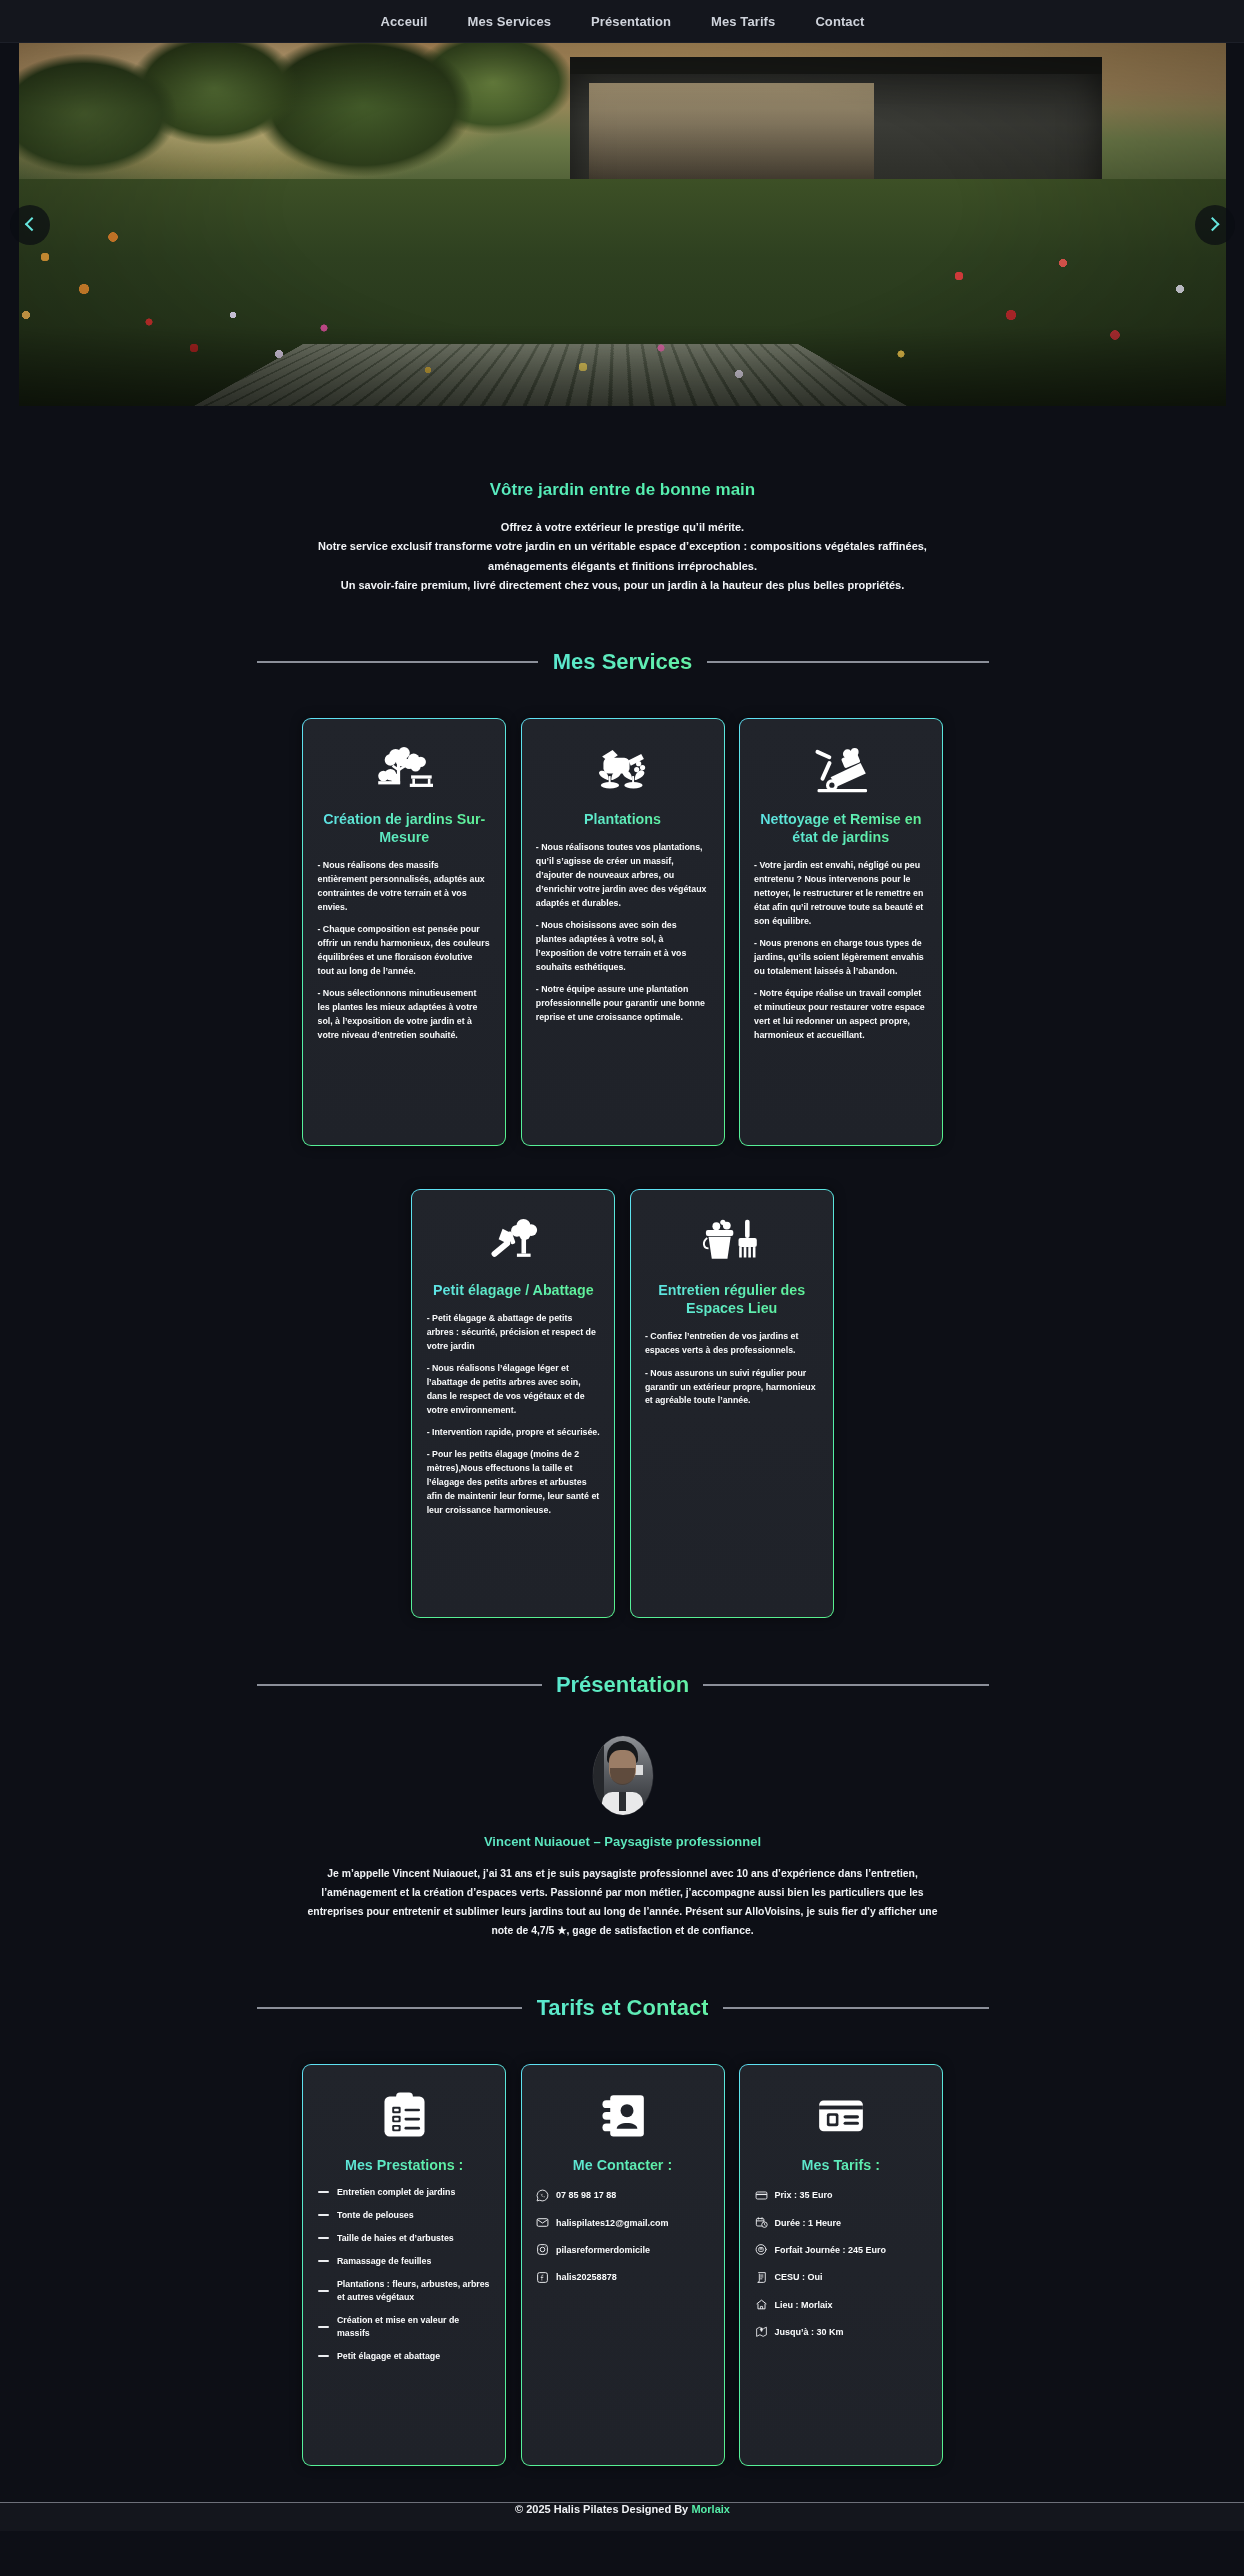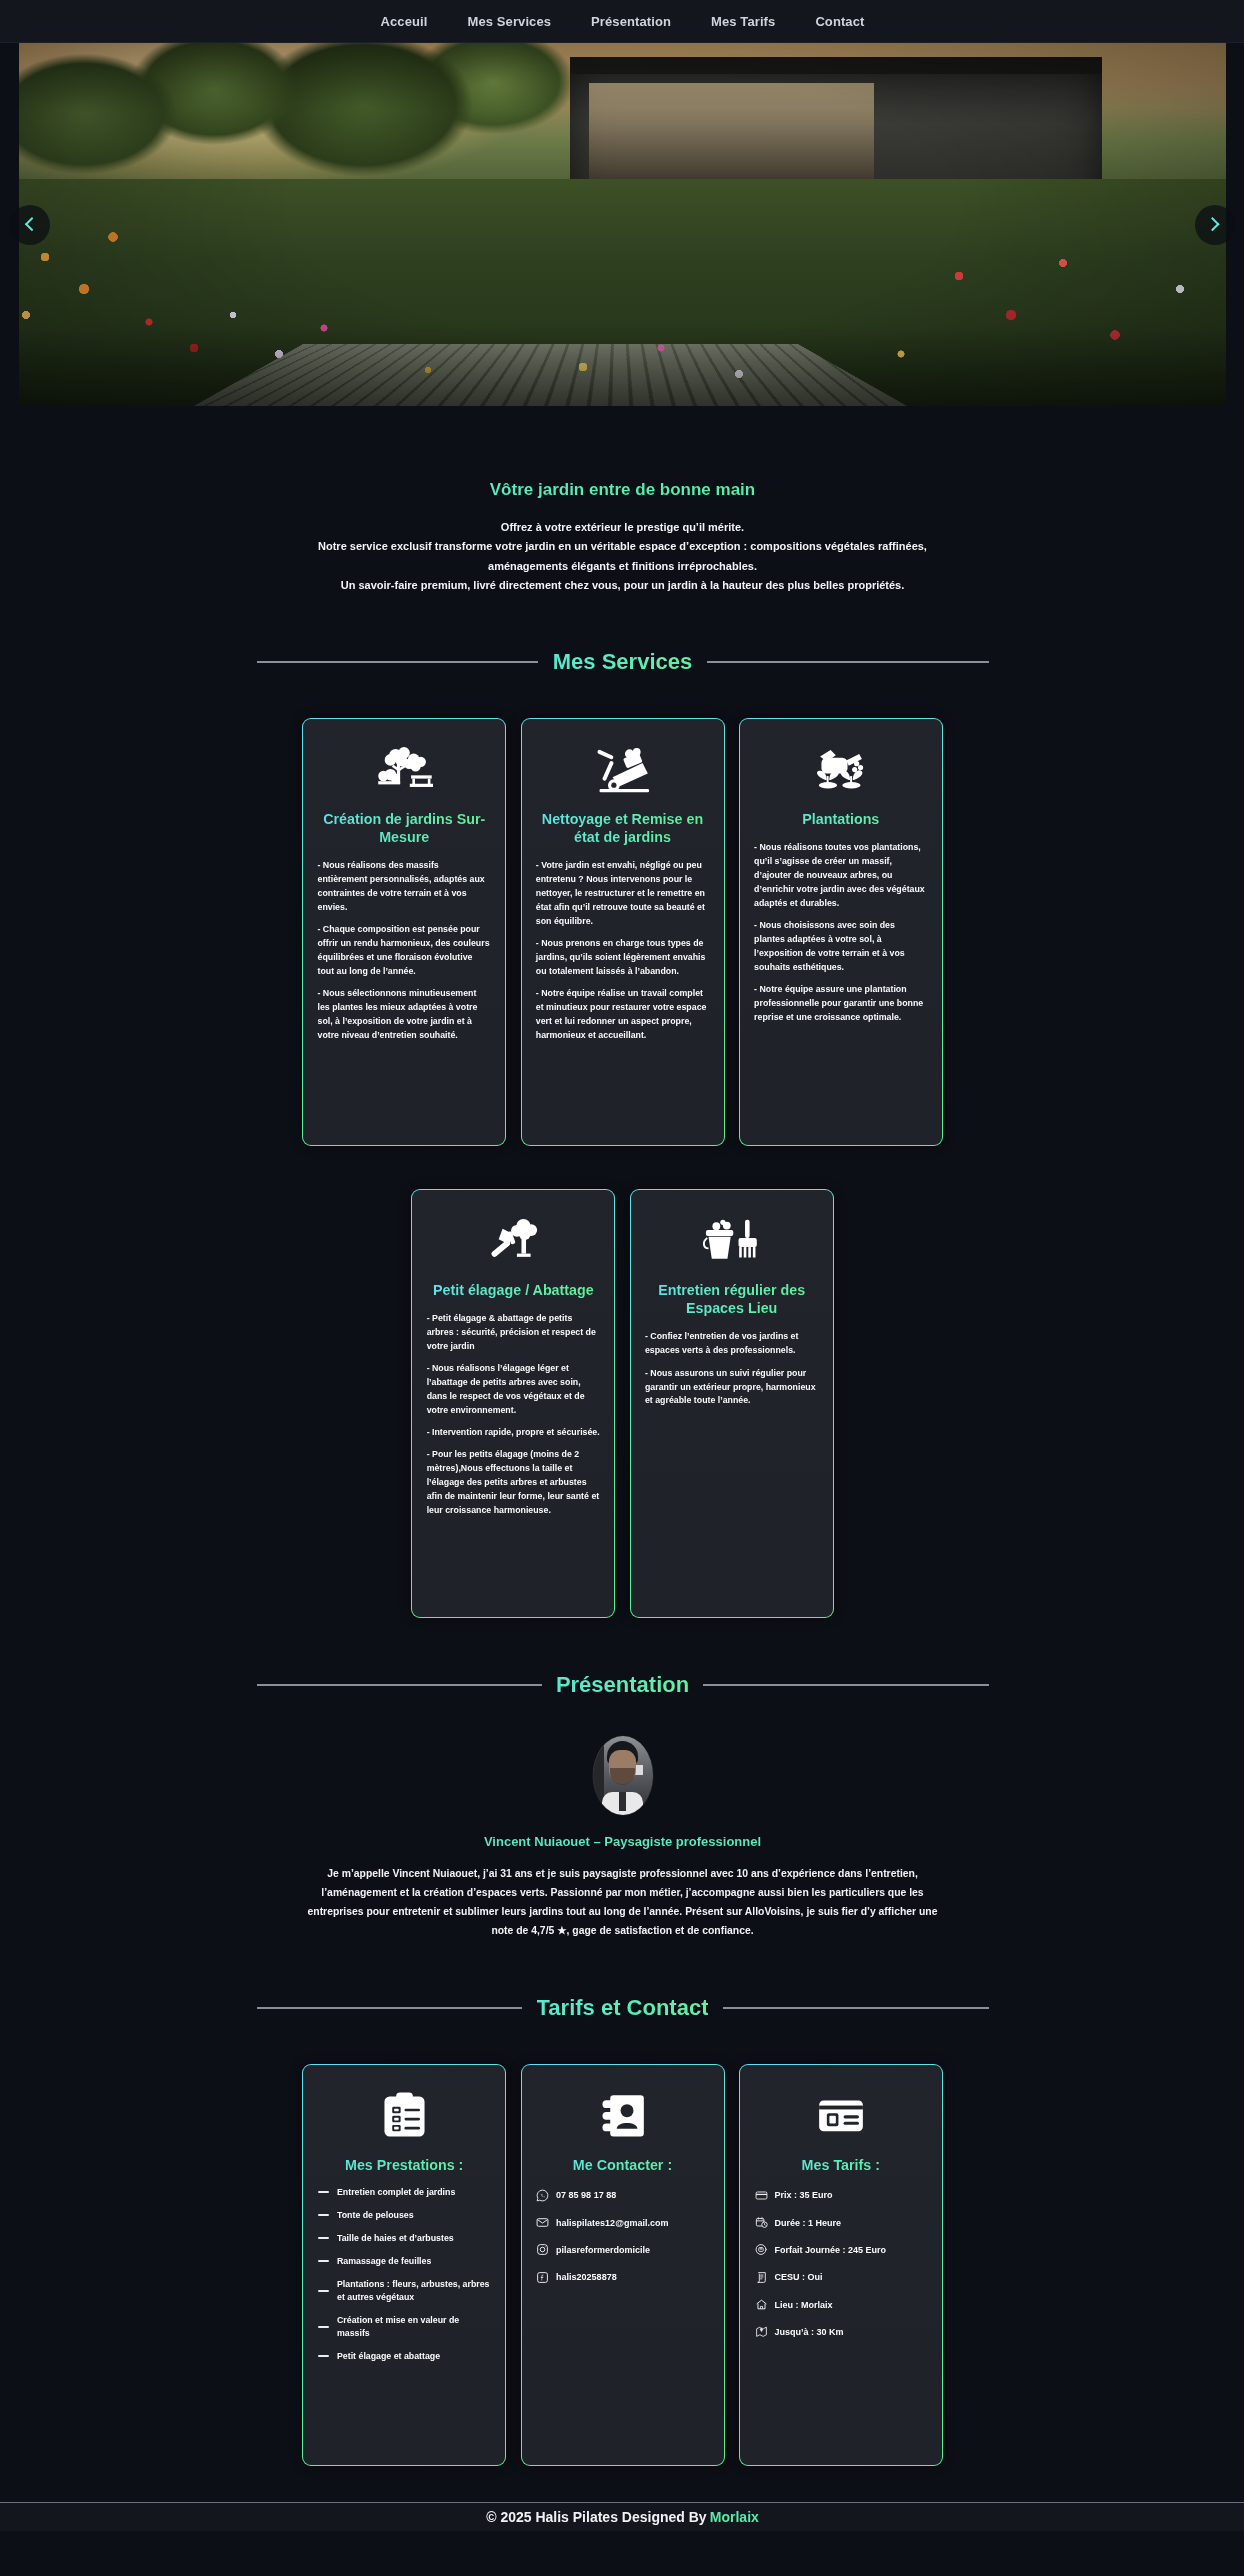--- a/index.html
+++ b/index.html
@@ -268,22 +268,22 @@
   .contact-item span.txt, .tarif-item span.txt {
     font-size: 9px; font-weight:700; font-stretch: condensed; color:#fbfcfd;
   }
 
   
   .footer {
     margin-top: 30px;
     border-top: 1.3px solid #6d7079;
     background:#14161d;
     height: 28.5px;
-    display:flex; align-items:center; justify-content:center;
-    font-size: 14px; font-weight:700; font-stretch: condensed;
+    display:flex; align-items:flex-start; justify-content:center;
+    font-size: 11px; font-weight:700; font-stretch: condensed;
     color:#f0f2f5;
   }
   .footer .brand { color:#56eda8; margin-left:3.2px; }
   .pad-b { height: 6.5px; }
 </style>
 </head>
 <body>
 
 <nav class="navbar">
   <a class="nav-link">Acceuil</a>
@@ -362,44 +362,20 @@
       <p>- Nous réalisons des massifs entièrement personnalisés, adaptés aux contraintes de votre terrain et à vos envies.</p>
       <p>- Chaque composition est pensée pour offrir un rendu harmonieux, des couleurs équilibrées et une floraison évolutive tout au long de l’année.</p>
       <p>- Nous sélectionnons minutieusement les plantes les mieux adaptées à votre sol, à l’exposition de votre jardin et à votre niveau d’entretien souhaité.</p>
     </div>
   </div>
 
   <div class="card tall-1">
     <div class="card-icon">
       <svg width="60" height="51" viewBox="0 0 92 78">
           <g fill="#fff">
-        <rect x="6" y="10" width="26" height="6" rx="3" transform="rotate(24 19 13)"></rect>
-        <rect x="20" y="22" width="6" height="32" rx="3" transform="rotate(24 23 38)"></rect>
-        <path d="M30 48 L76 26 L84 42 L40 62 Z"></path>
-        <rect x="48" y="14" width="26" height="16" rx="3" transform="rotate(-22 61 22)"></rect>
-        <circle cx="56" cy="12" r="7"></circle>
-            <circle cx="67" cy="9" r="6"></circle>
-        <circle cx="32" cy="60" r="9"></circle>
-            <circle cx="32" cy="60" r="4" fill="#21242b"></circle>
-        <rect x="10" y="66" width="76" height="5" rx="2"></rect>
-      </g>
-        </svg>
-    </div>
-    <h3>Nettoyage et Remise en état de jardins</h3>
-    <div class="card-body">
-      <p>- Votre jardin est envahi, négligé ou peu entretenu ? Nous intervenons pour le nettoyer, le restructurer et le remettre en état afin qu’il retrouve toute sa beauté et son équilibre.</p>
-      <p>- Nous prenons en charge tous types de jardins, qu’ils soient légèrement envahis ou totalement laissés à l’abandon.</p>
-      <p>- Notre équipe réalise un travail complet et minutieux pour restaurer votre espace vert et lui redonner un aspect propre, harmonieux et accueillant.</p>
-    </div>
-  </div>
-
-  <div class="card tall-1">
-    <div class="card-icon">
-      <svg width="60" height="51" viewBox="0 0 92 78">
-          <g fill="#fff">
         <path d="M14 16 L30 6 L38 14 L24 24 Z"></path>
         <rect x="16" y="18" width="40" height="24" rx="8"></rect>
         <path d="M54 22 L74 12 L78 20 L58 30 Z"></path>
         <circle cx="70" cy="27" r="4"></circle>
             <circle cx="76" cy="33" r="4"></circle>
             <circle cx="67" cy="36" r="4"></circle>
             <circle cx="74" cy="41" r="4"></circle>
         <path d="M22 52 C10 48 6 40 12 38 C20 36 24 44 24 52 Z"></path>
         <path d="M30 52 C42 48 46 40 40 38 C32 36 28 44 28 52 Z"></path>
         <rect x="24" y="46" width="3" height="12"></rect>
@@ -409,20 +385,44 @@
         <rect x="60" y="46" width="3" height="12"></rect>
         <ellipse cx="62" cy="60" rx="14" ry="5"></ellipse>
       </g>
         </svg>
     </div>
     <h3>Plantations</h3>
     <div class="card-body">
       <p>- Nous réalisons toutes vos plantations, qu’il s’agisse de créer un massif, d’ajouter de nouveaux arbres, ou d’enrichir votre jardin avec des végétaux adaptés et durables.</p>
       <p>- Nous choisissons avec soin des plantes adaptées à votre sol, à l’exposition de votre terrain et à vos souhaits esthétiques.</p>
       <p>- Notre équipe assure une plantation professionnelle pour garantir une bonne reprise et une croissance optimale.</p>
+    </div>
+  </div>
+
+  <div class="card tall-1">
+    <div class="card-icon">
+      <svg width="60" height="51" viewBox="0 0 92 78">
+          <g fill="#fff">
+        <rect x="6" y="10" width="26" height="6" rx="3" transform="rotate(24 19 13)"></rect>
+        <rect x="20" y="22" width="6" height="32" rx="3" transform="rotate(24 23 38)"></rect>
+        <path d="M30 48 L76 26 L84 42 L40 62 Z"></path>
+        <rect x="48" y="14" width="26" height="16" rx="3" transform="rotate(-22 61 22)"></rect>
+        <circle cx="56" cy="12" r="7"></circle>
+            <circle cx="67" cy="9" r="6"></circle>
+        <circle cx="32" cy="60" r="9"></circle>
+            <circle cx="32" cy="60" r="4" fill="#21242b"></circle>
+        <rect x="10" y="66" width="76" height="5" rx="2"></rect>
+      </g>
+        </svg>
+    </div>
+    <h3>Nettoyage et Remise en état de jardins</h3>
+    <div class="card-body">
+      <p>- Votre jardin est envahi, négligé ou peu entretenu ? Nous intervenons pour le nettoyer, le restructurer et le remettre en état afin qu’il retrouve toute sa beauté et son équilibre.</p>
+      <p>- Nous prenons en charge tous types de jardins, qu’ils soient légèrement envahis ou totalement laissés à l’abandon.</p>
+      <p>- Notre équipe réalise un travail complet et minutieux pour restaurer votre espace vert et lui redonner un aspect propre, harmonieux et accueillant.</p>
     </div>
   </div>
 </div>
 
 <div class="cards-row">
 
   <div class="card tall-2">
     <div class="card-icon">
       <svg width="60" height="51" viewBox="0 0 92 78">
           <g fill="#fff">

